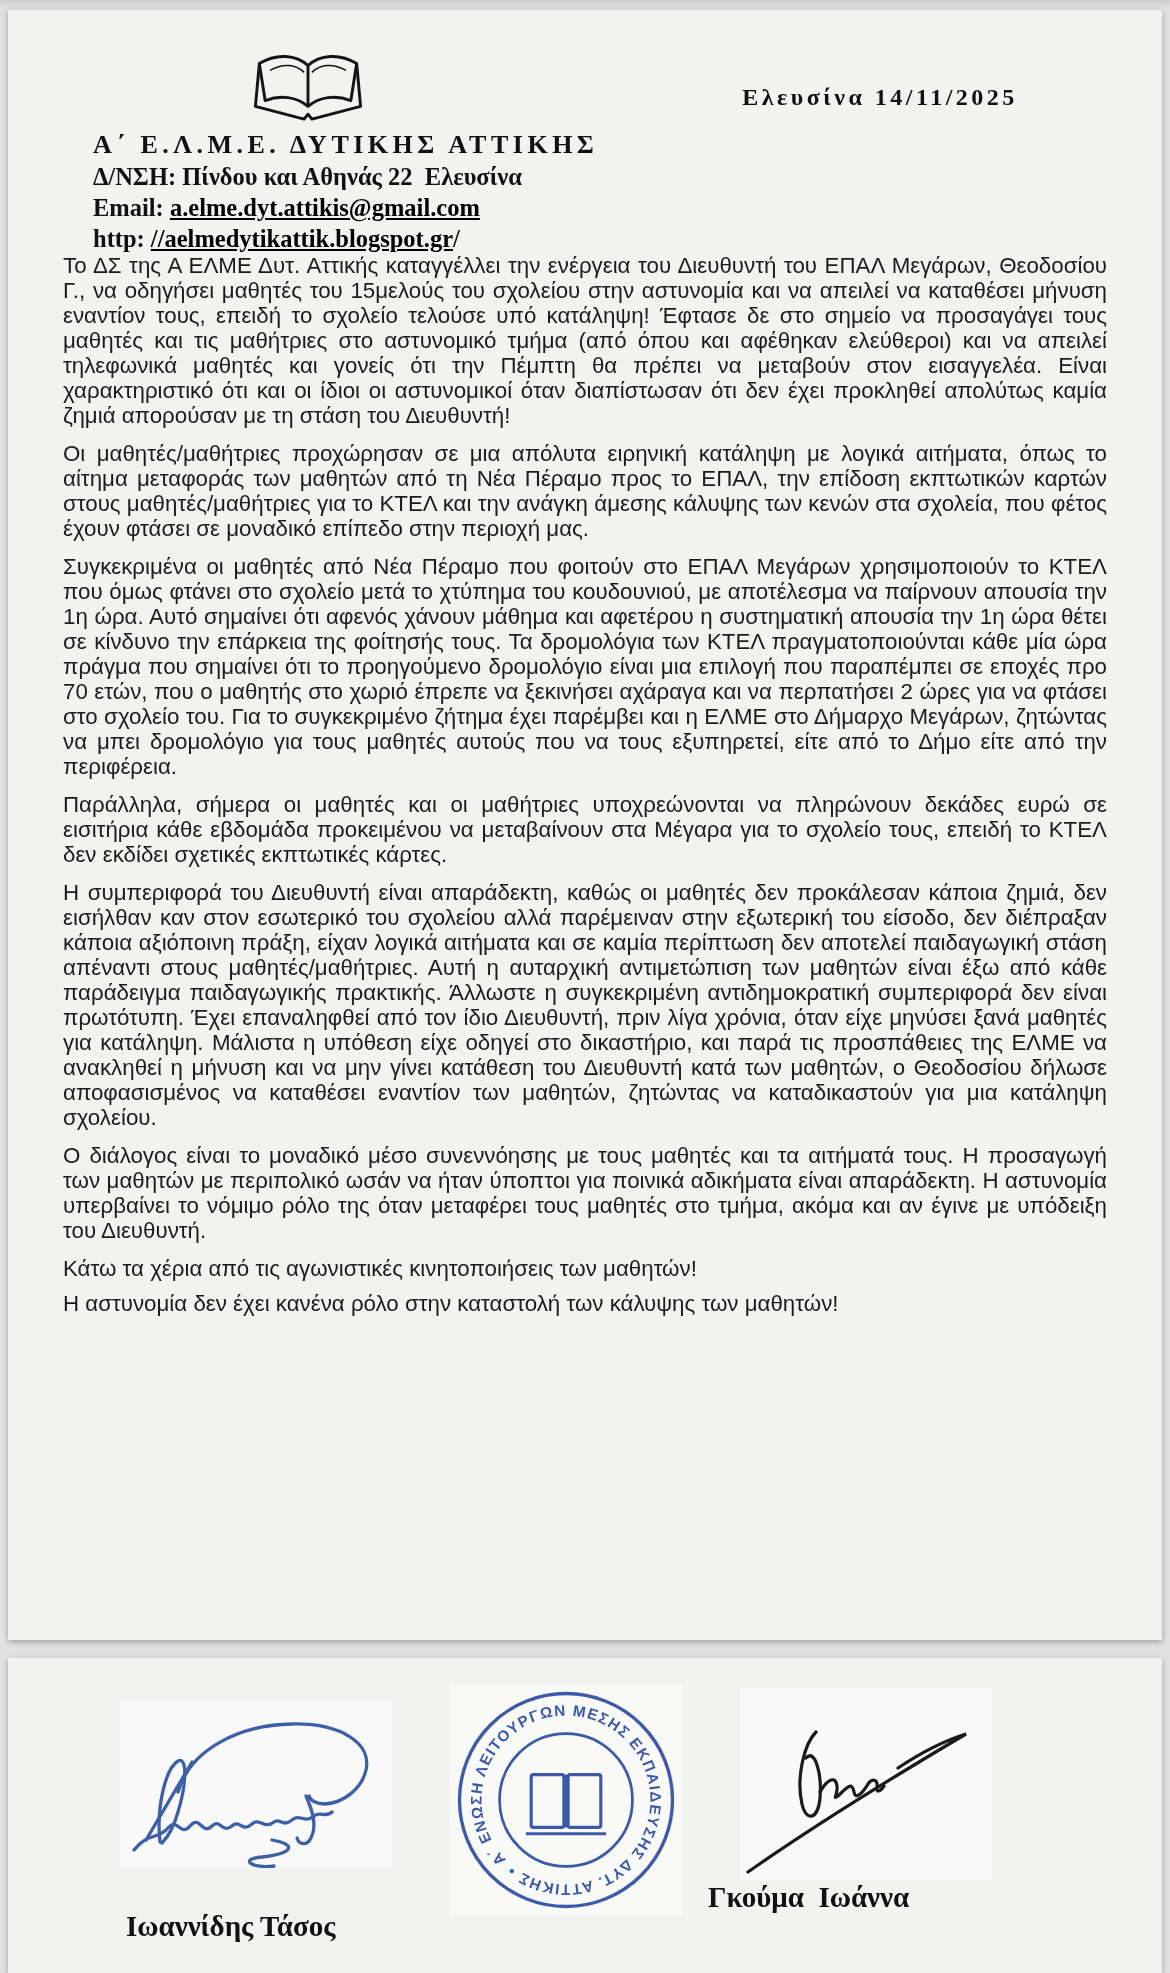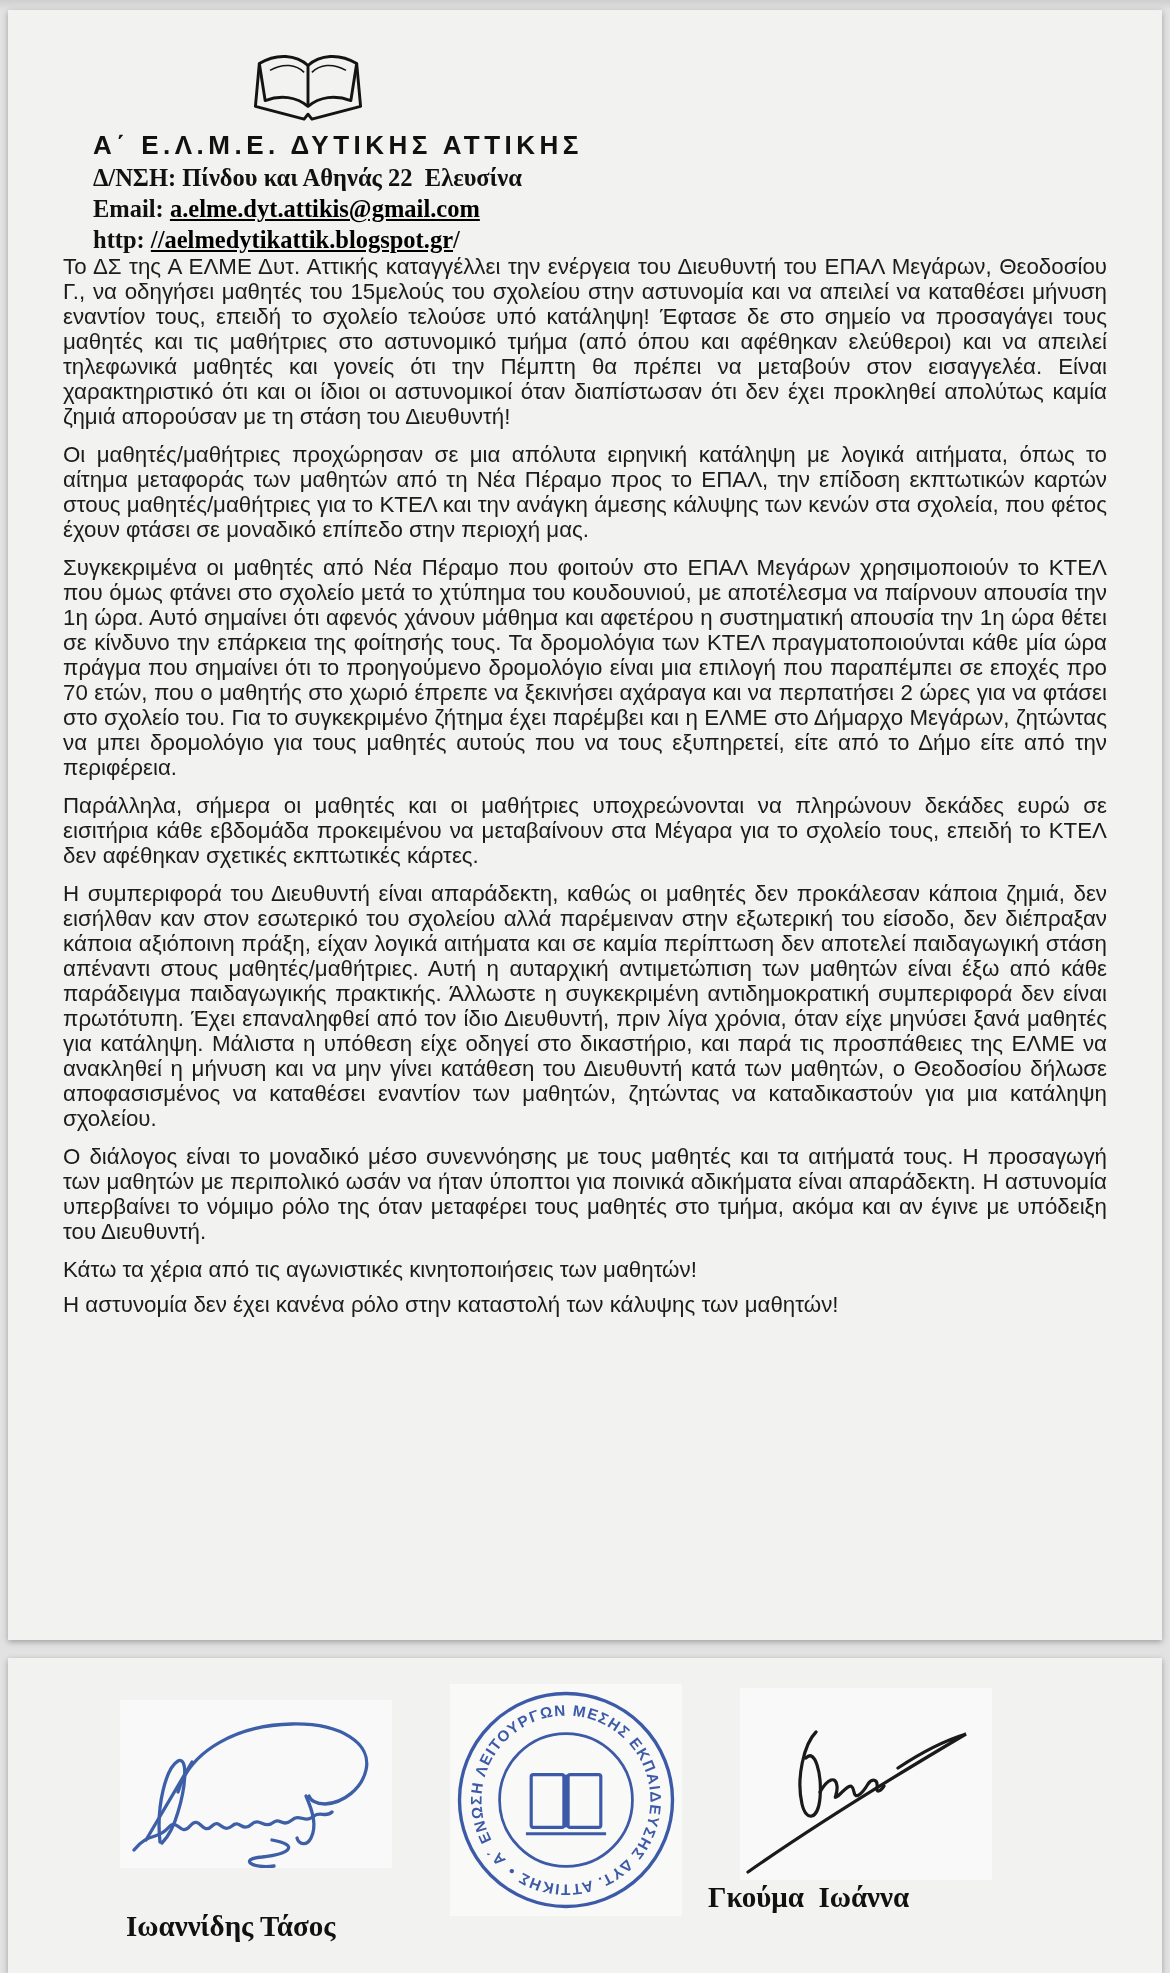--- a/index.html
+++ b/index.html
@@ -14,21 +14,21 @@
     box-shadow:0 2px 6px rgba(0,0,0,.30);
   }
   .page1{top:10px;height:1630px;padding:38px 55px 0 55px;box-sizing:border-box;overflow:hidden;}
   .page2{top:1658px;height:315px;overflow:hidden;}
 
   
   .hdr{display:flex;}
   .hdr-left{width:560px;margin-left:30px;flex:none;}
   .logo-wrap{width:430px;text-align:center;margin-bottom:4px;}
   .org-name{
-    font-family:Liberation Sans, sans-serif;font-weight:bold;font-size:26px;
+    font-family:Liberation Serif, serif;font-weight:bold;font-size:26px;
     letter-spacing:4.5px;color:#111;white-space:nowrap;
   }
   .hdr-line{
     font-family:"Liberation Serif",serif;font-weight:bold;font-size:24.5px;
     color:#111;margin-top:3px;white-space:pre-wrap;
   }
   .link{text-decoration:underline;color:#000000;cursor:pointer;}
   .hdr-right{flex:1;text-align:center;padding-top:36px;}
   .place-date{
     font-family:"Liberation Serif",serif;font-weight:bold;font-size:24px;
@@ -82,28 +82,29 @@
             <path d="M64 25 C72 17 85 15 99 23"></path>
           </g>
         </svg>
       </div>
       <div class="org-name">Α΄ Ε.Λ.Μ.Ε. ΔΥΤΙΚΗΣ ΑΤΤΙΚΗΣ</div>
       <div class="hdr-line"><span>Δ/ΝΣΗ:</span> <span>Πίνδου και Αθηνάς 22  Ελευσίνα</span></div>
       <div class="hdr-line"><span>Email:</span> <span class="link">a.elme.dyt.attikis@gmail.com</span></div>
       <div class="hdr-line"><span>http:</span> <span class="link">//aelmedytikattik.blogspot.gr</span><span>/</span></div>
     </div>
     <div class="hdr-right">
+      <div class="place-date">Ελευσίνα 14/11/2025</div>
     </div>
   </div>
 
 
   <p class="para">Το ΔΣ της Α ΕΛΜΕ Δυτ. Αττικής καταγγέλλει την ενέργεια του Διευθυντή του ΕΠΑΛ Μεγάρων, Θεοδοσίου Γ., να οδηγήσει μαθητές του 15μελούς του σχολείου στην αστυνομία και να απειλεί να καταθέσει μήνυση εναντίον τους, επειδή το σχολείο τελούσε υπό κατάληψη! Έφτασε δε στο σημείο να προσαγάγει τους μαθητές και τις μαθήτριες στο αστυνομικό τμήμα (από όπου και αφέθηκαν ελεύθεροι) και να απειλεί τηλεφωνικά μαθητές και γονείς ότι την Πέμπτη θα πρέπει να μεταβούν στον εισαγγελέα. Είναι χαρακτηριστικό ότι και οι ίδιοι οι αστυνομικοί όταν διαπίστωσαν ότι δεν έχει προκληθεί απολύτως καμία ζημιά απορούσαν με τη στάση του Διευθυντή!</p>
   <p class="para">Οι μαθητές/μαθήτριες προχώρησαν σε μια απόλυτα ειρηνική κατάληψη με λογικά αιτήματα, όπως το αίτημα μεταφοράς των μαθητών από τη Νέα Πέραμο προς το ΕΠΑΛ, την επίδοση εκπτωτικών καρτών στους μαθητές/μαθήτριες για το ΚΤΕΛ και την ανάγκη άμεσης κάλυψης των κενών στα σχολεία, που φέτος έχουν φτάσει σε μοναδικό επίπεδο στην περιοχή μας.</p>
   <p class="para">Συγκεκριμένα οι μαθητές από Νέα Πέραμο που φοιτούν στο ΕΠΑΛ Μεγάρων χρησιμοποιούν το ΚΤΕΛ που όμως φτάνει στο σχολείο μετά το χτύπημα του κουδουνιού, με αποτέλεσμα να παίρνουν απουσία την 1η ώρα. Αυτό σημαίνει ότι αφενός χάνουν μάθημα και αφετέρου η συστηματική απουσία την 1η ώρα θέτει σε κίνδυνο την επάρκεια της φοίτησής τους. Τα δρομολόγια των ΚΤΕΛ πραγματοποιούνται κάθε μία ώρα πράγμα που σημαίνει ότι το προηγούμενο δρομολόγιο είναι μια επιλογή που παραπέμπει σε εποχές προ 70 ετών, που ο μαθητής στο χωριό έπρεπε να ξεκινήσει αχάραγα και να περπατήσει 2 ώρες για να φτάσει στο σχολείο του. Για το συγκεκριμένο ζήτημα έχει παρέμβει και η ΕΛΜΕ στο Δήμαρχο Μεγάρων, ζητώντας να μπει δρομολόγιο για τους μαθητές αυτούς που να τους εξυπηρετεί, είτε από το Δήμο είτε από την περιφέρεια.</p>
-  <p class="para">Παράλληλα, σήμερα οι μαθητές και οι μαθήτριες υποχρεώνονται να πληρώνουν δεκάδες ευρώ σε εισιτήρια κάθε εβδομάδα προκειμένου να μεταβαίνουν στα Μέγαρα για το σχολείο τους, επειδή το ΚΤΕΛ δεν αφέθηκαν σχετικές εκπτωτικές κάρτες.</p>
+  <p class="para">Παράλληλα, σήμερα οι μαθητές και οι μαθήτριες υποχρεώνονται να πληρώνουν δεκάδες ευρώ σε εισιτήρια κάθε εβδομάδα προκειμένου να μεταβαίνουν στα Μέγαρα για το σχολείο τους, επειδή το ΚΤΕΛ δεν εκδίδει σχετικές εκπτωτικές κάρτες.</p>
   <p class="para">Η συμπεριφορά του Διευθυντή είναι απαράδεκτη, καθώς οι μαθητές δεν προκάλεσαν κάποια ζημιά, δεν εισήλθαν καν στον εσωτερικό του σχολείου αλλά παρέμειναν στην εξωτερική του είσοδο, δεν διέπραξαν κάποια αξιόποινη πράξη, είχαν λογικά αιτήματα και σε καμία περίπτωση δεν αποτελεί παιδαγωγική στάση απέναντι στους μαθητές/μαθήτριες. Αυτή η αυταρχική αντιμετώπιση των μαθητών είναι έξω από κάθε παράδειγμα παιδαγωγικής πρακτικής. Άλλωστε η συγκεκριμένη αντιδημοκρατική συμπεριφορά δεν είναι πρωτότυπη. Έχει επαναληφθεί από τον ίδιο Διευθυντή, πριν λίγα χρόνια, όταν είχε μηνύσει ξανά μαθητές για κατάληψη. Μάλιστα η υπόθεση είχε οδηγεί στο δικαστήριο, και παρά τις προσπάθειες της ΕΛΜΕ να ανακληθεί η μήνυση και να μην γίνει κατάθεση του Διευθυντή κατά των μαθητών, ο Θεοδοσίου δήλωσε αποφασισμένος να καταθέσει εναντίον των μαθητών, ζητώντας να καταδικαστούν για μια κατάληψη σχολείου.</p>
   <p class="para">Ο διάλογος είναι το μοναδικό μέσο συνεννόησης με τους μαθητές και τα αιτήματά τους. Η προσαγωγή των μαθητών με περιπολικό ωσάν να ήταν ύποπτοι για ποινικά αδικήματα είναι απαράδεκτη. Η αστυνομία υπερβαίνει το νόμιμο ρόλο της όταν μεταφέρει τους μαθητές στο τμήμα, ακόμα και αν έγινε με υπόδειξη του Διευθυντή.</p>
   <p class="para slogan">Κάτω τα χέρια από τις αγωνιστικές κινητοποιήσεις των μαθητών!</p>
   <p class="para slogan">Η αστυνομία δεν έχει κανένα ρόλο στην καταστολή των κάλυψης των μαθητών!</p>
 
 </div>
 
 <div class="page page2">
 
   <div class="scan blue-sig">

